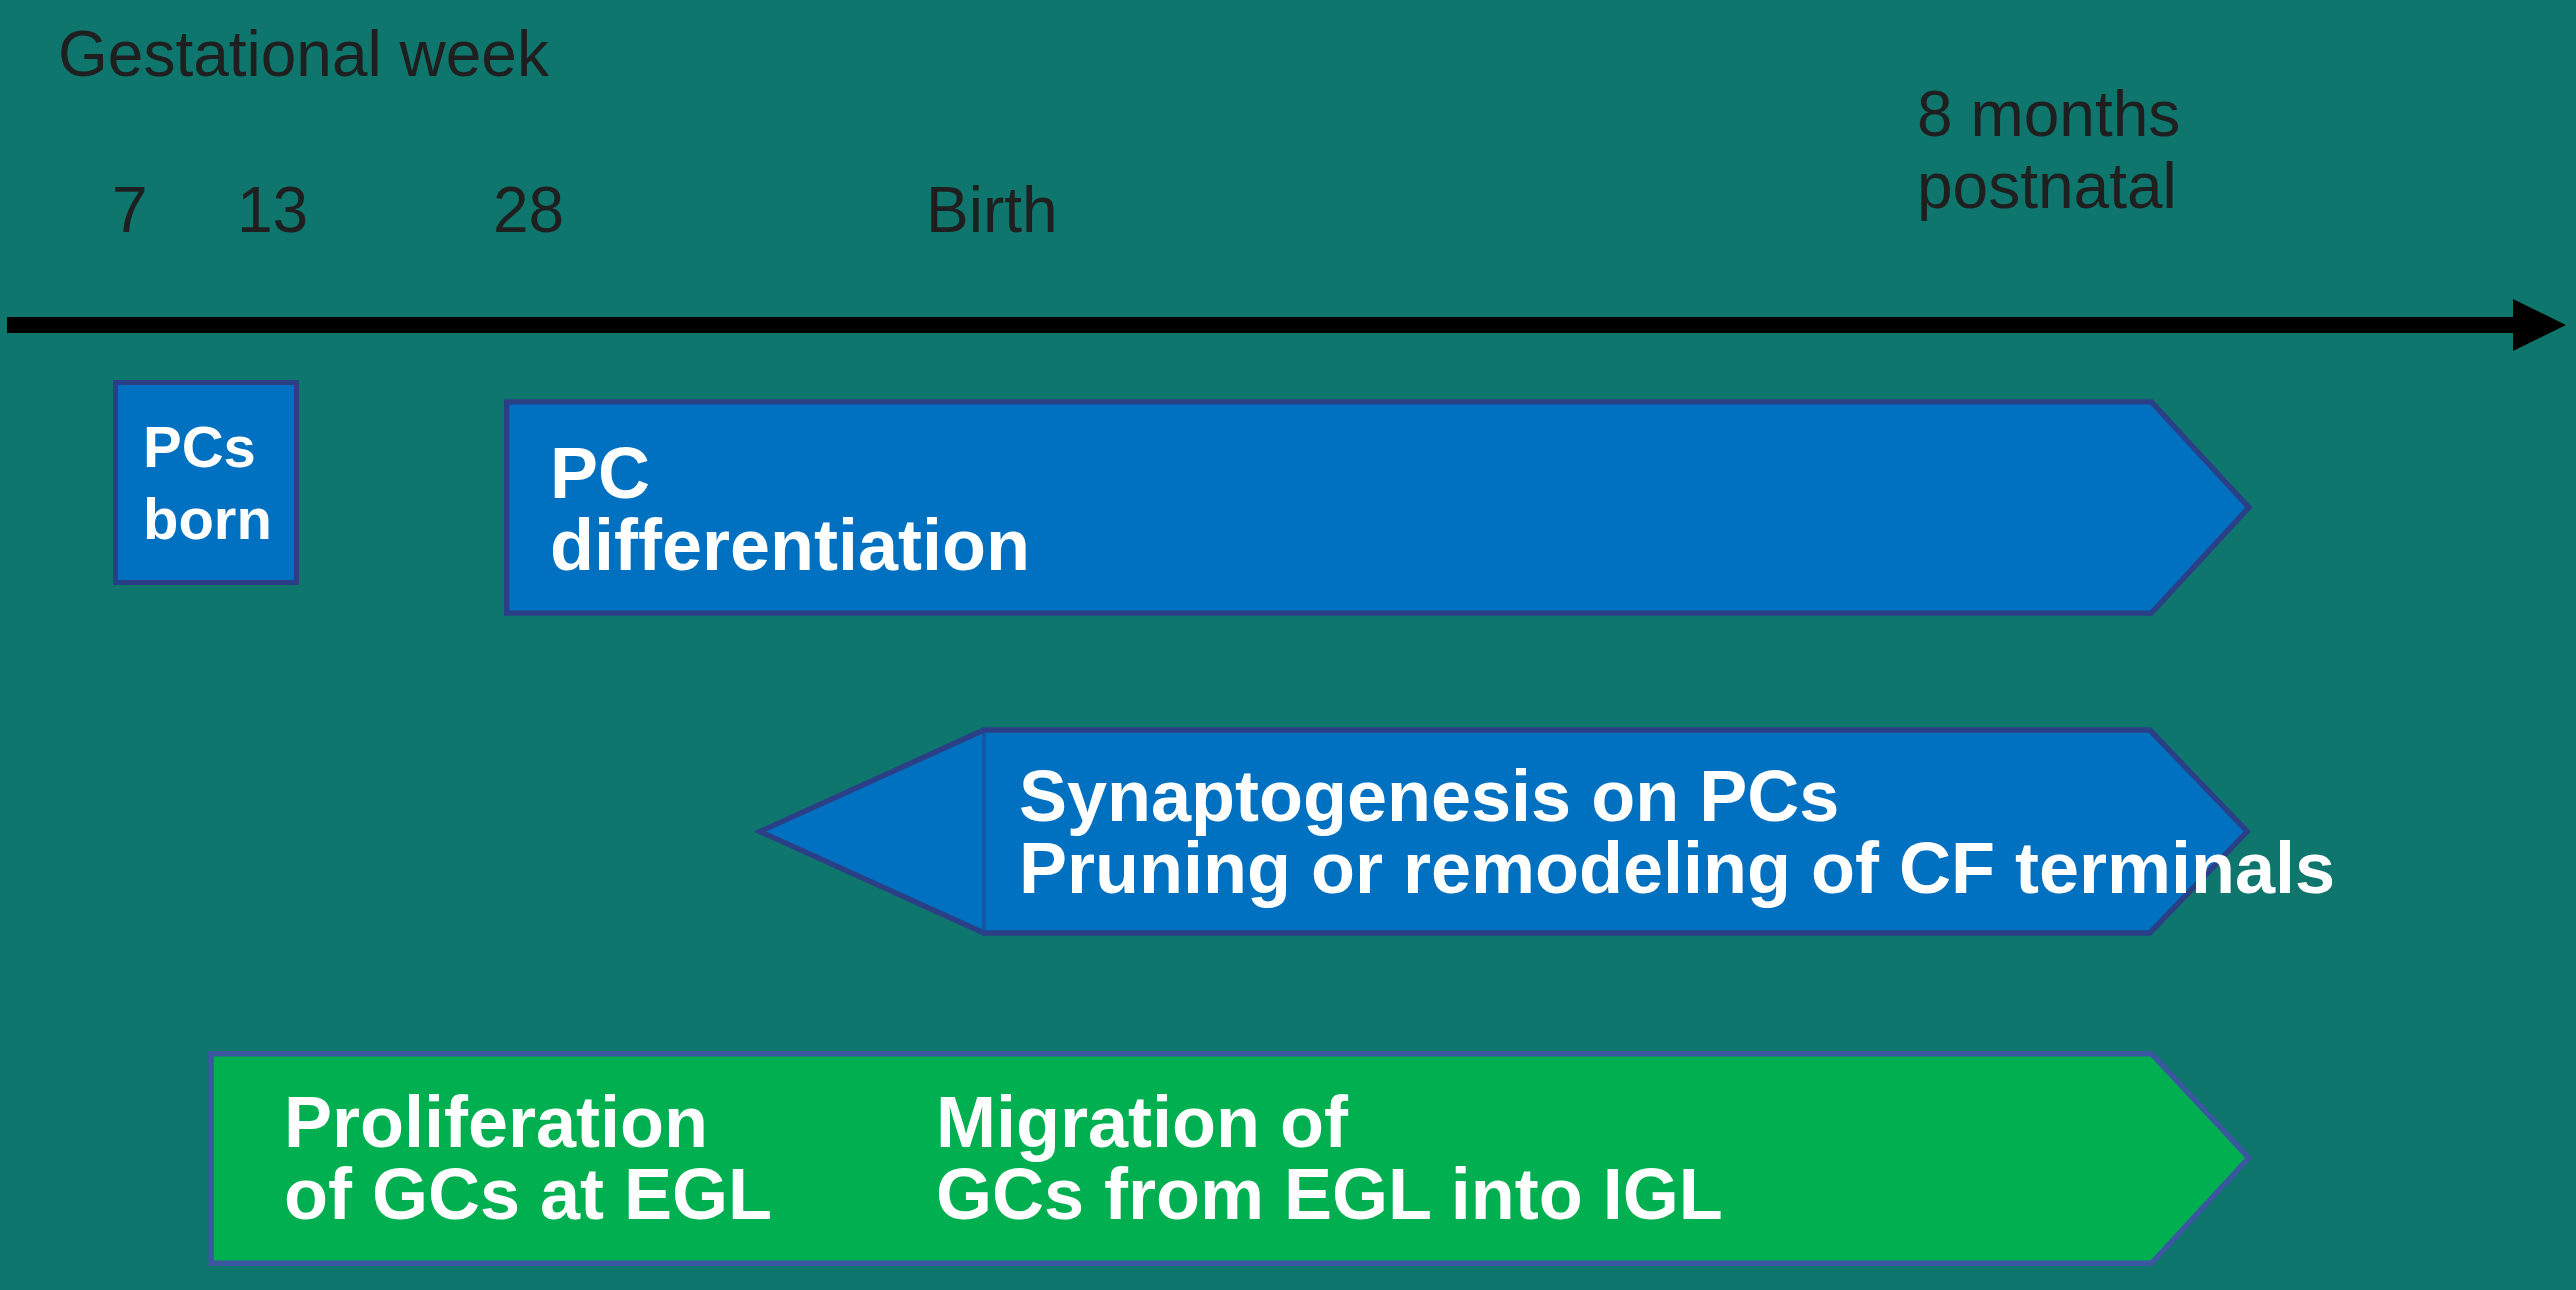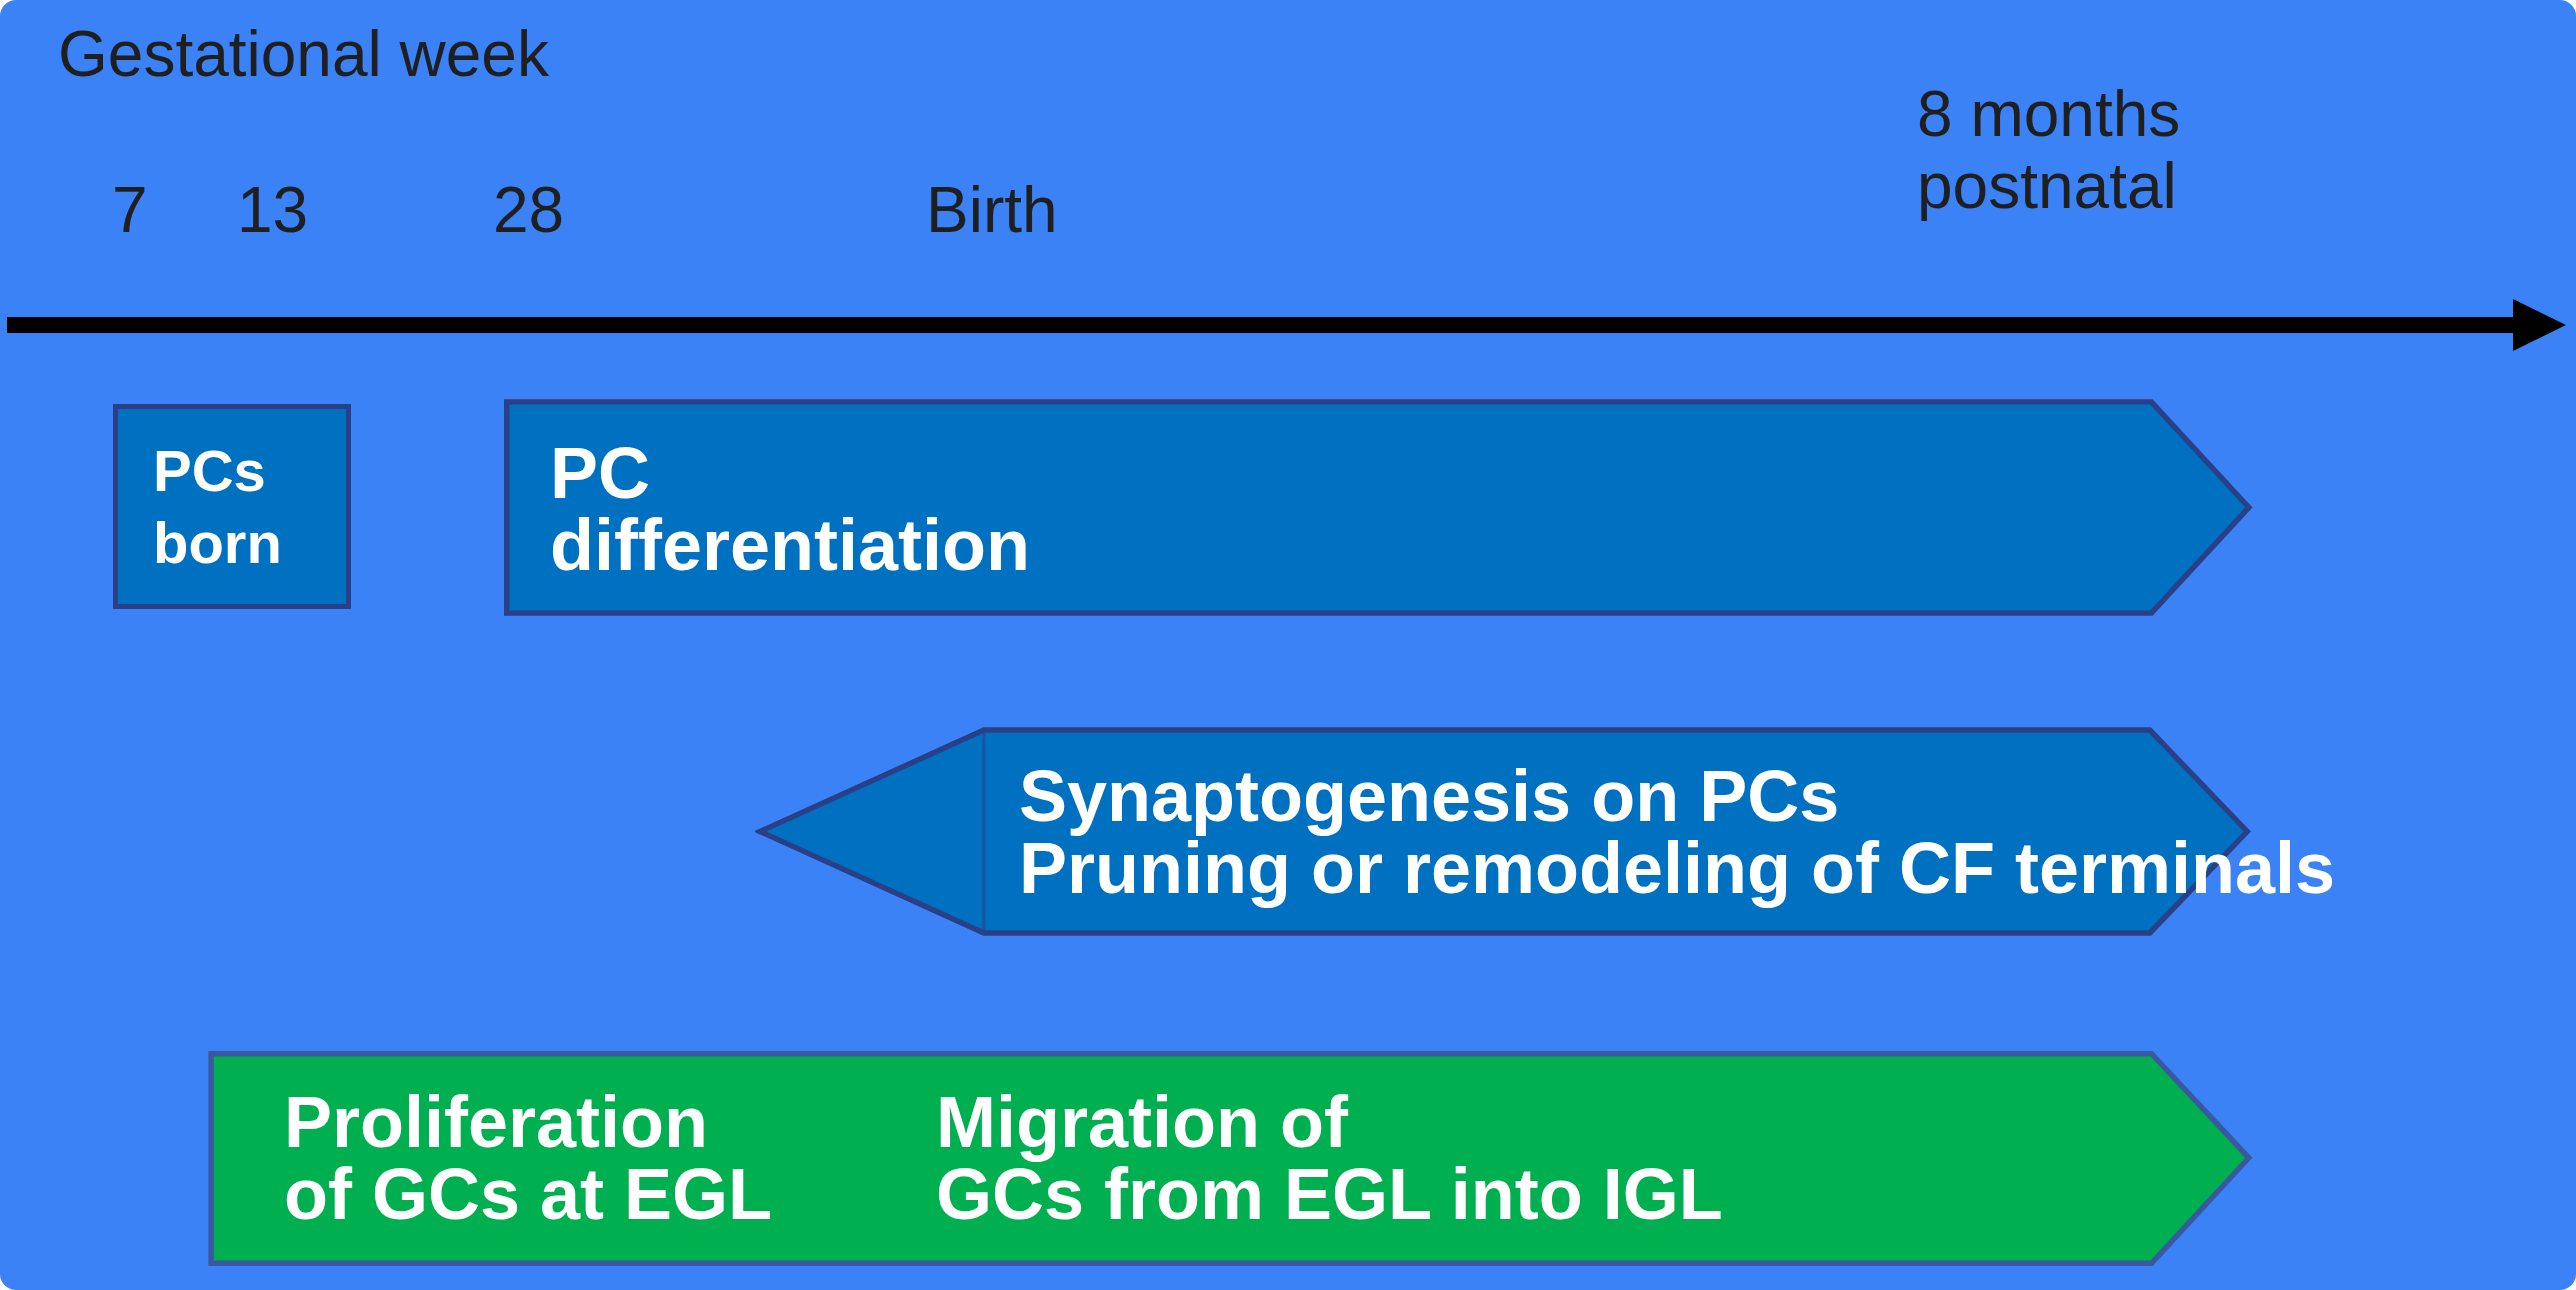--- a/index.html
+++ b/index.html
@@ -25,28 +25,28 @@
   .timeline-head{
     position:absolute;
     left:2513px;top:299px;
     width:0;height:0;
     border-top:26px solid transparent;
     border-bottom:26px solid transparent;
     border-left:53px solid #000;
   }
   .event-box{
     position:absolute;
-    left:113px;top:404px;
-    width:238px;height:205px;
+    left:113px;top:380px;
+    width:186px;height:205px;
     box-sizing:border-box;
     border:5.4px solid;
     display:flex;
     flex-direction:column;
     justify-content:center;
-    padding-left:35px;
+    padding-left:25px;
   }
   .arrow-svg{position:absolute;}
   .svg-r1{left:504px;top:399px;}
   .svg-r2{left:755px;top:726px;}
   .svg-r3{left:207px;top:1051px;}
   .event-label{
     position:absolute;
     font-size:72px;
     font-weight:700;
     line-height:72px;
@@ -61,21 +61,21 @@
   .t-title{left:58px;top:19px;}
   .t-7{left:112px;top:175px;}
   .t-13{left:237px;top:175px;}
   .t-28{left:493px;top:175px;}
   .t-birth{left:926px;top:175px;}
   .t-12mo{left:1917px;top:79px;}
 </style>
 </head>
 <body>
 
-<div class="canvas" style="background-color: #3b82f6; border-radius: 16px;">
+<div class="canvas" style="background-color: #0f766e;">
 
   <div class="axis-label t-title" style="color: rgb(31, 31, 31);">Gestational week</div>
 
   <div class="axis-label t-7" style="color: rgb(31, 31, 31);">7</div>
 
   <div class="axis-label t-13" style="color: rgb(31, 31, 31);">13</div>
 
   <div class="axis-label t-28" style="color: rgb(31, 31, 31);">28</div>
 
   <div class="axis-label t-birth" style="color: rgb(31, 31, 31);">Birth</div>

